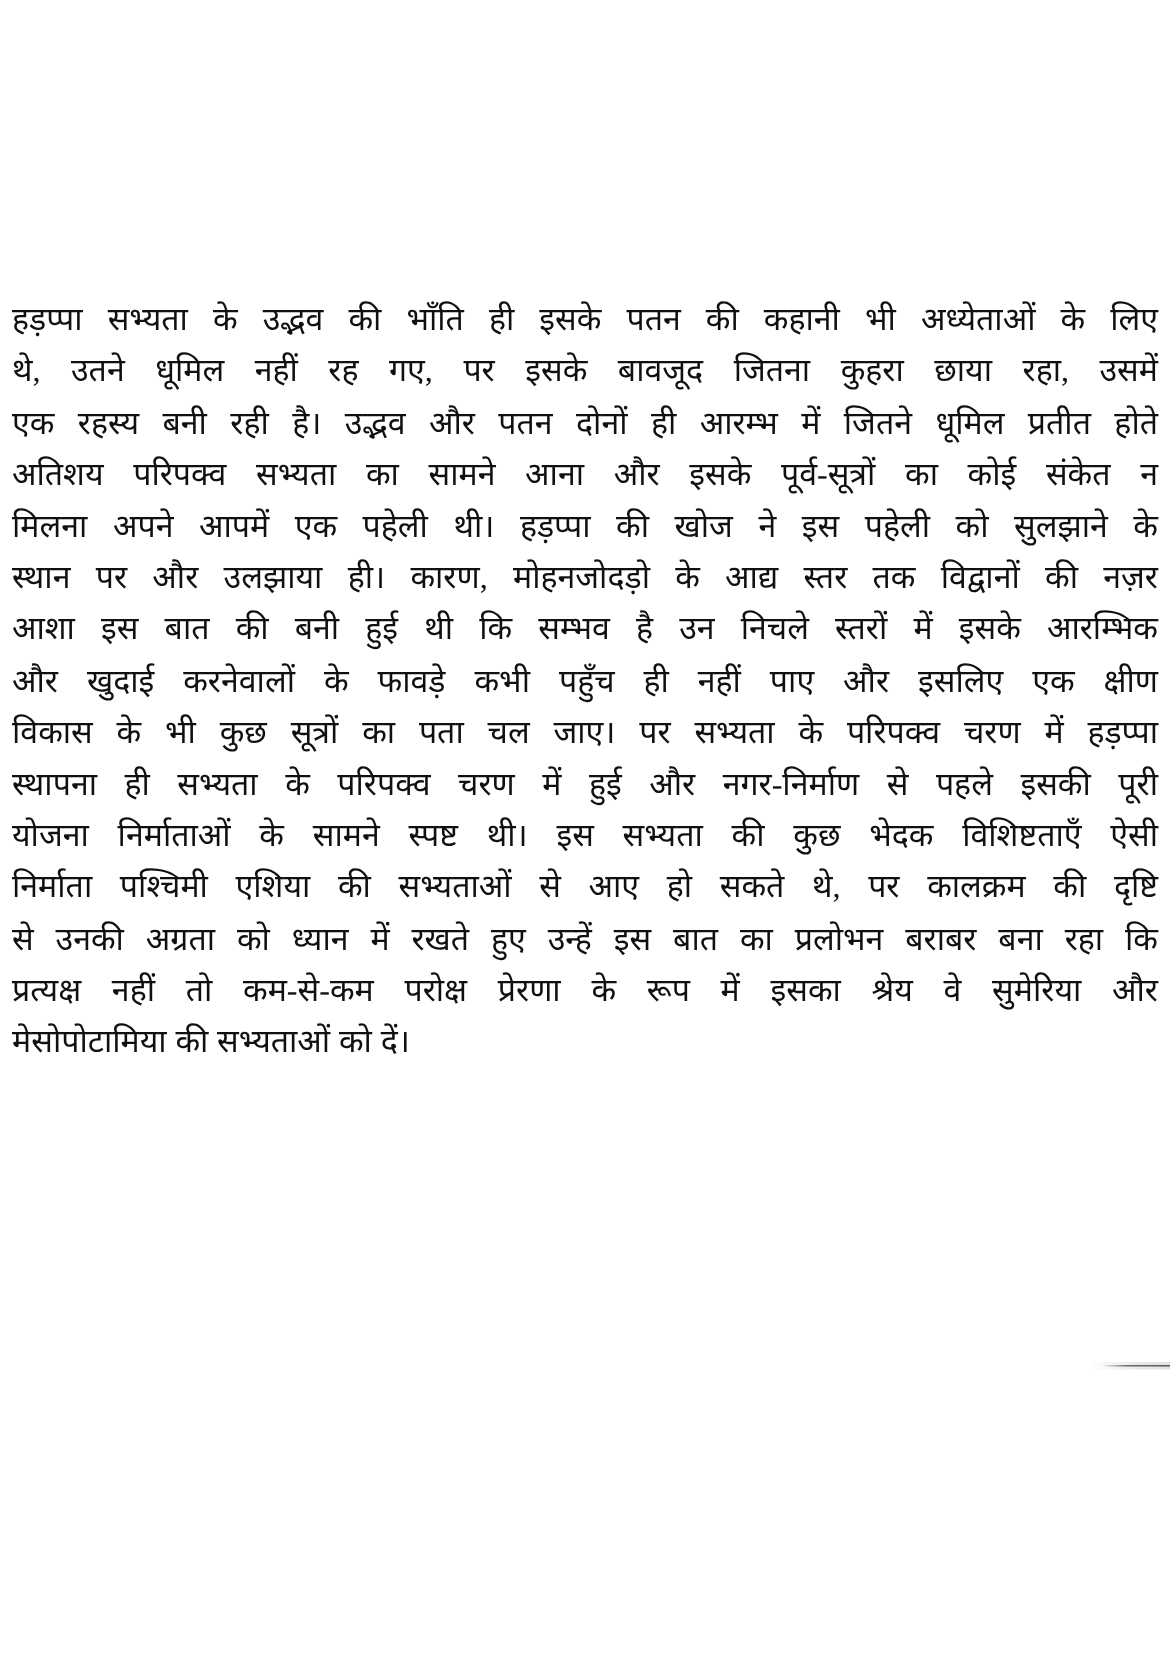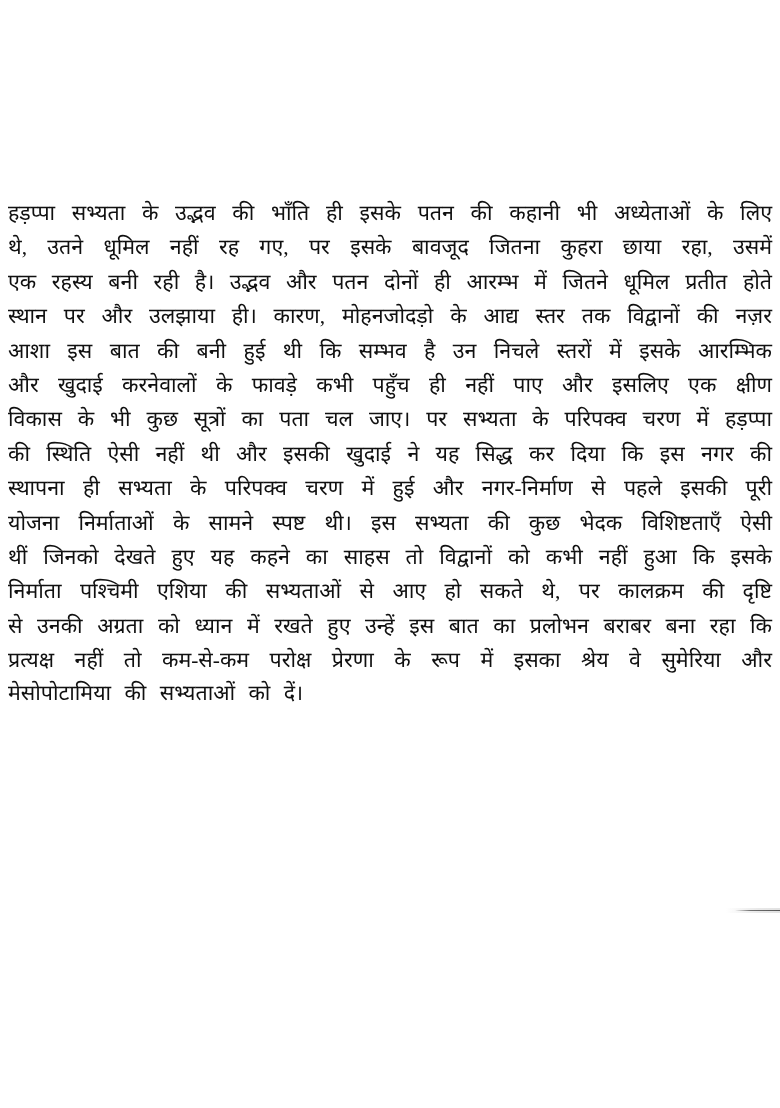--- a/index.html
+++ b/index.html
@@ -52,21 +52,20 @@
     display: block;
     text-align: justify;
     text-align-last: justify;
     white-space: nowrap;
     height: 34.4px;
     color: #161616;
     overflow: visible;
   }
   .line.last {
     text-align-last: left;
-    font-family: Liberation Mono, monospace;
   }
   .line.loose { word-spacing: 3.5px; }
   .line.tight { word-spacing: 0px; }
 
   
   #text-block {
     text-rendering: optimizeLegibility;
     filter: contrast(1.06);
   }
 
@@ -102,28 +101,28 @@
 <div id="page">
 
   <div id="top-margin"></div>
 
   <div id="text-block">
     <div class="para">
 
       <span class="line">हड़प्पा सभ्यता के उद्भव की भाँति ही इसके पतन की कहानी भी अध्येताओं के लिए</span>
       <span class="line loose">थे, उतने धूमिल नहीं रह गए, पर इसके बावजूद जितना कुहरा छाया रहा, उसमें</span>
       <span class="line">एक रहस्य बनी रही है। उद्भव और पतन दोनों ही आरम्भ में जितने धूमिल प्रतीत होते</span>
+      <span class="line">अतिशय परिपक्व सभ्यता का सामने आना और इसके पूर्व-सूत्रों का कोई संकेत न</span>
+      <span class="line">मिलना अपने आपमें एक पहेली थी। हड़प्पा की खोज ने इस पहेली को सुलझाने के</span>
       <span class="line tight">स्थान पर और उलझाया ही। कारण, मोहनजोदड़ो के आद्य स्तर तक विद्वानों की नज़र</span>
       <span class="line">आशा इस बात की बनी हुई थी कि सम्भव है उन निचले स्तरों में इसके आरम्भिक</span>
       <span class="line loose">और खुदाई करनेवालों के फावड़े कभी पहुँच ही नहीं पाए और इसलिए एक क्षीण</span>
       <span class="line tight">विकास के भी कुछ सूत्रों का पता चल जाए। पर सभ्यता के परिपक्व चरण में हड़प्पा</span>
-      <span class="line">की स्थिति ऐसी नहीं थी और इसकी खुदाई ने यह सिद्ध कर दिया कि इस नगर की</span>
       <span class="line">स्थापना ही सभ्यता के परिपक्व चरण में हुई और नगर-निर्माण से पहले इसकी पूरी</span>
       <span class="line">योजना निर्माताओं के सामने स्पष्ट थी। इस सभ्यता की कुछ भेदक विशिष्टताएँ ऐसी</span>
-      <span class="line">थीं जिनको देखते हुए यह कहने का साहस तो विद्वानों को कभी नहीं हुआ कि इसके</span>
       <span class="line">निर्माता पश्चिमी एशिया की सभ्यताओं से आए हो सकते थे, पर कालक्रम की दृष्टि</span>
       <span class="line tight">से उनकी अग्रता को ध्यान में रखते हुए उन्हें इस बात का प्रलोभन बराबर बना रहा कि</span>
       <span class="line">प्रत्यक्ष नहीं तो कम-से-कम परोक्ष प्रेरणा के रूप में इसका श्रेय वे सुमेरिया और</span>
       <span class="line last">मेसोपोटामिया की सभ्यताओं को दें।</span>
 
     </div>
   </div>
 
   <div id="bottom-margin"></div>
   <div id="scan-artifact-soft"></div>

